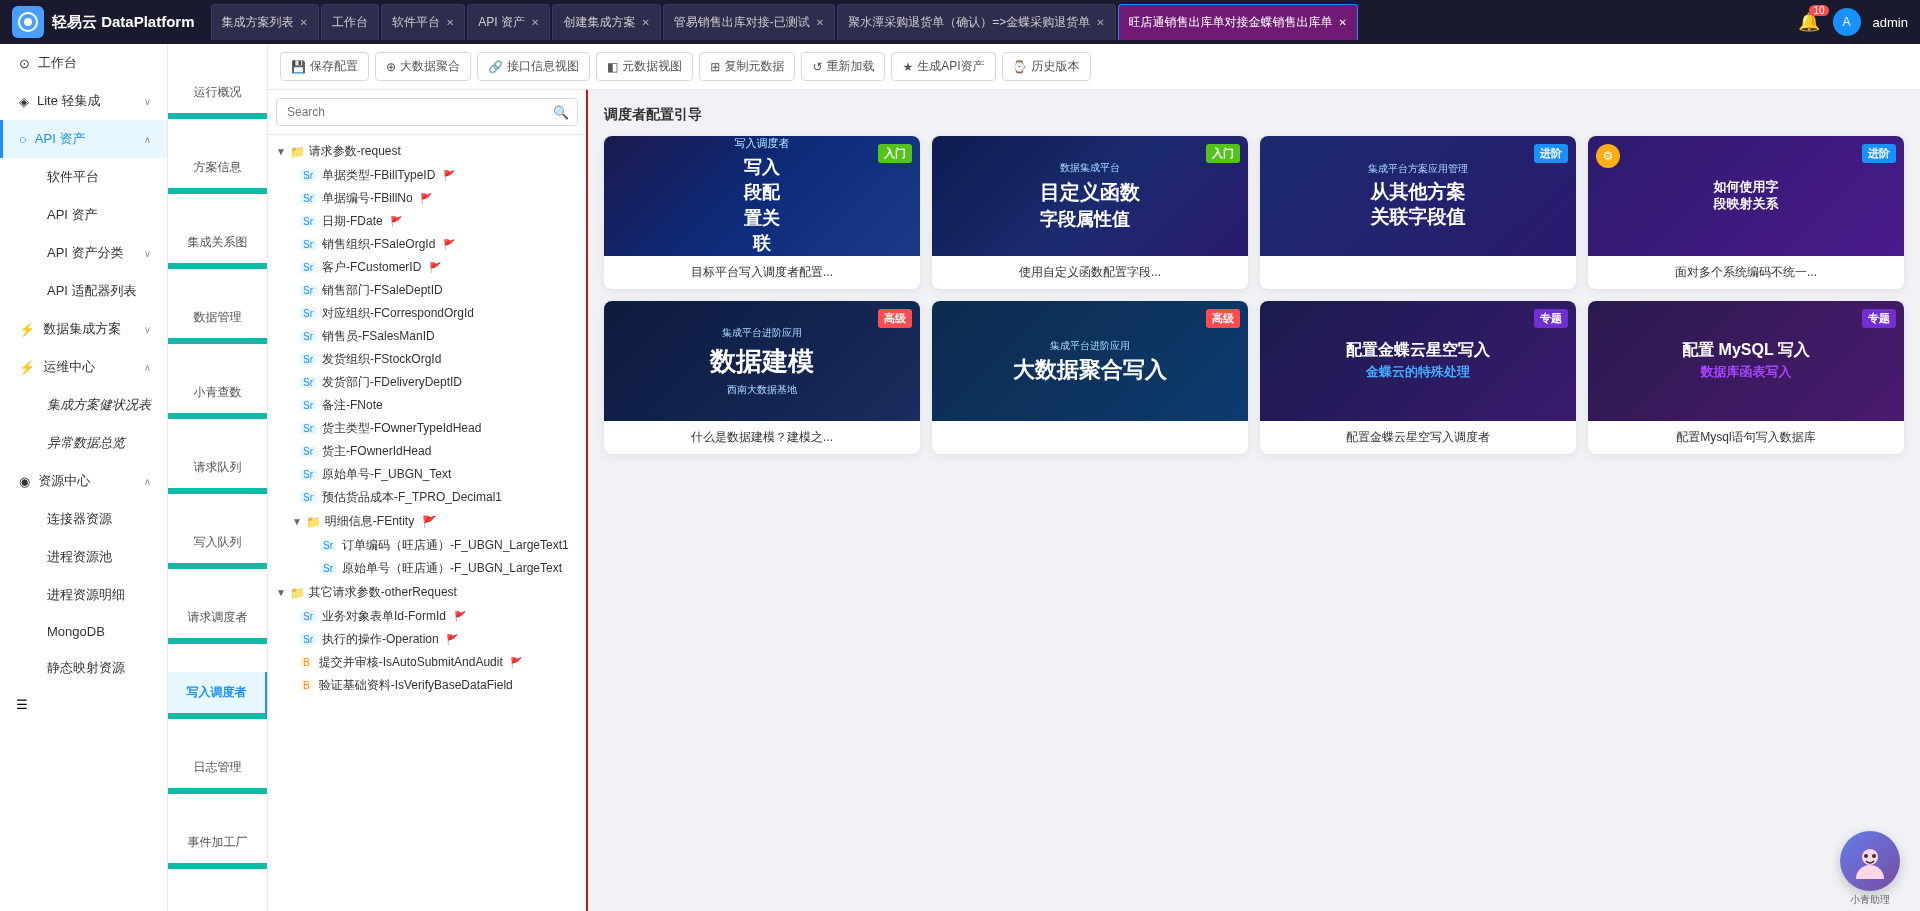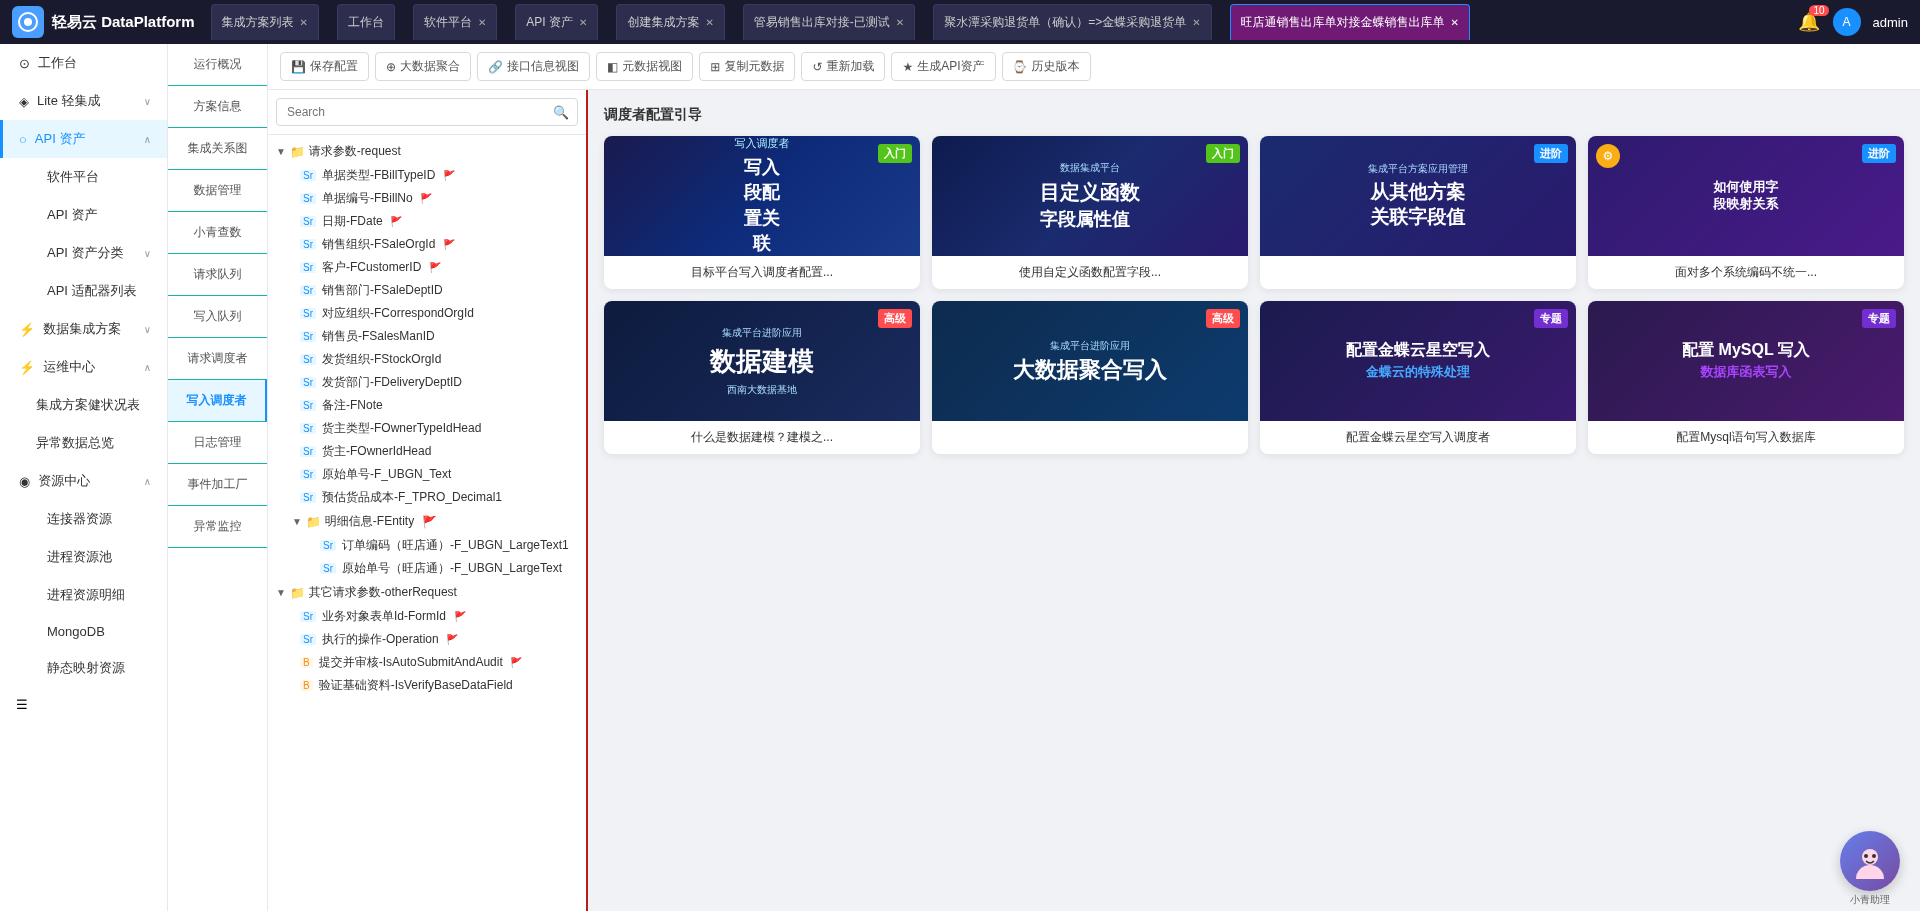--- a/index.html
+++ b/index.html
@@ -37,21 +37,21 @@
     .logo-text {
       color: #fff;
       font-size: 15px;
       font-weight: bold;
     }
     .tab-bar {
       display: flex;
       align-items: center;
       flex: 1;
       overflow: hidden;
-      gap: 18px;
+      gap: 2px;
       height: 100%;
     }
     .tab-item {
       display: flex;
       align-items: center;
       padding: 0 10px;
       height: 36px;
       background: #2d2d4e;
       border-radius: 4px 4px 0 0;
       color: #ccc;
@@ -151,21 +151,22 @@
       display: flex;
       flex-direction: column;
       flex-shrink: 0;
     }
     .second-sidebar-item {
       padding: 12px 10px;
       font-size: 12px;
       color: #555;
       cursor: pointer;
       text-align: center;
-      border-bottom: 1px solid #14b8a6;
+      border-bottom: 6px solid #14b8a6;
+      margin-top: 28px;
     }
     .second-sidebar-item.active { color: #1890ff; background: #e6f7ff; font-weight: bold; border-right: 2px solid #1890ff; }
 
     
     .content-area {
       flex: 1;
       display: flex;
       flex-direction: column;
       overflow: hidden;
       background: #f0f2f5;
@@ -474,21 +475,21 @@
     <div class="sidebar-item">
       <span>⚡</span>
       <span>数据集成方案</span>
       <span class="arrow">∨</span>
     </div>
     <div class="sidebar-item">
       <span>⚡</span>
       <span>运维中心</span>
       <span class="arrow">∧</span>
     </div>
-    <div style="padding-left:17px;">
+    <div style="padding-left:28px;font-style:italic;">
       <div class="sidebar-item">
         <span>集成方案健状况表</span>
       </div>
       <div class="sidebar-item">
         <span>异常数据总览</span>
       </div>
     </div>
     <div class="sidebar-item">
       <span>◉</span>
       <span>资源中心</span>

